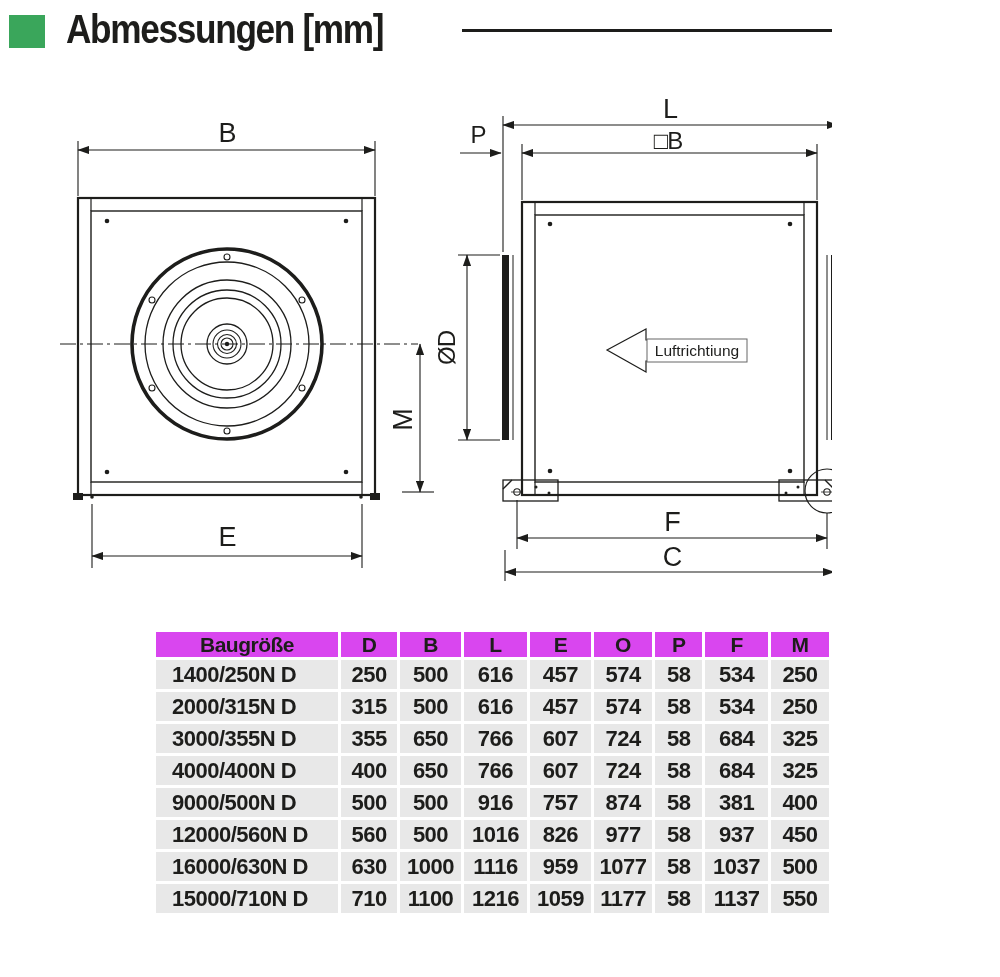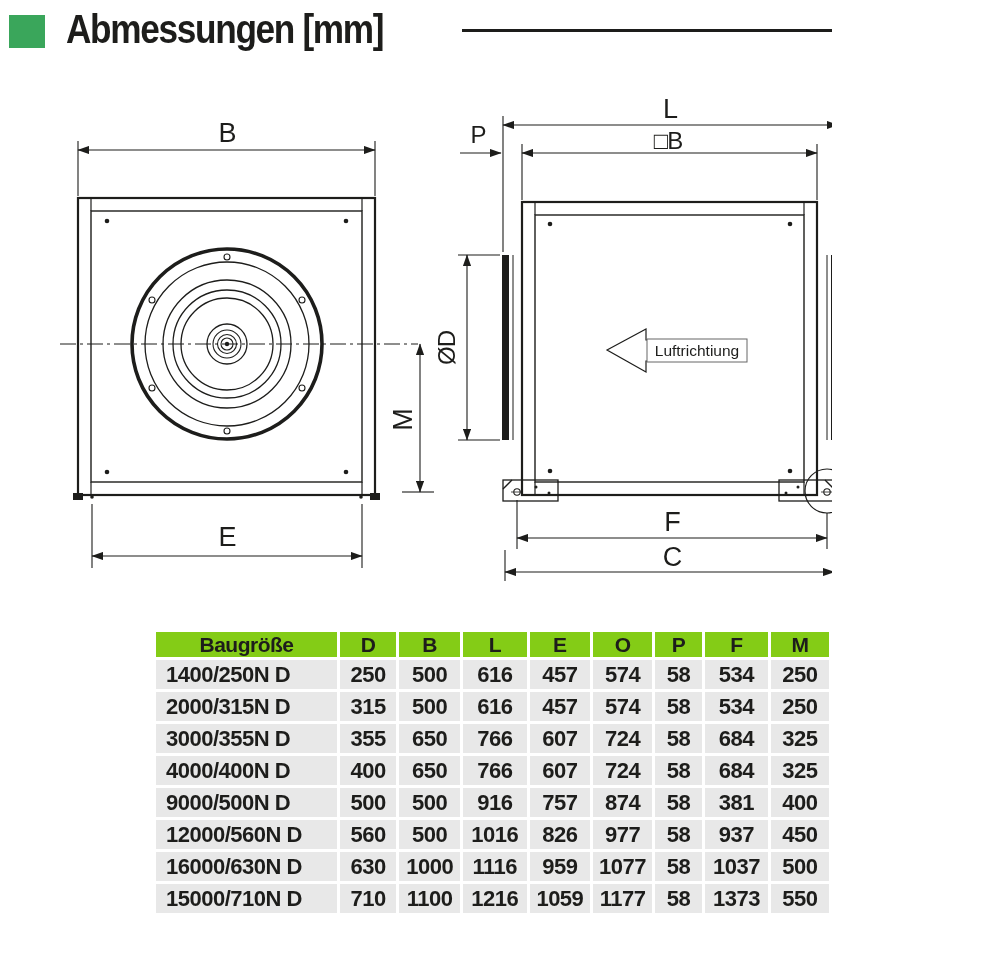--- a/index.html
+++ b/index.html
@@ -14,25 +14,25 @@
   
   #drawings{position:absolute;left:0;top:0;width:1000px;height:625px;}
   #drawings text{font-family:"Liberation Sans",sans-serif;fill:#1d1d1b;stroke:none;}
   .dimtxt{font-size:27px;letter-spacing:-1px;}
   .dimtxt-sm{font-size:24px;letter-spacing:-1px;}
   .dimtxt-xs{font-size:21px;letter-spacing:-1px;}
   .note{font-size:15.5px;}
   .detail{font-size:17px;}
   
   #dimtable{position:absolute;left:153px;top:629px;border-collapse:separate;border-spacing:3px;}
-  #dimtable th{background:#84cc16;height:25px;font-size:21px;font-weight:bold;
+  #dimtable th{background:#d946ef;height:25px;font-size:21px;font-weight:bold;
                letter-spacing:-0.5px;text-align:center;padding:0;color:#1d1d1b;}
   #dimtable td{background:#e8e8e8;height:29px;font-size:22px;font-weight:bold;
                letter-spacing:-0.5px;text-align:center;padding:0;color:#1d1d1b;white-space:nowrap;}
-  #dimtable td.model{text-align:left;padding-left:10px;}
+  #dimtable td.model{text-align:left;padding-left:16px;}
 </style>
 </head>
 <body>
 
 <div id="page">
 
   <div id="accent"></div>
   <div id="title">Abmessungen [mm]</div>
   <div id="titleRule"></div>
 
@@ -288,19 +288,19 @@
       <td>500</td>
     </tr>
     <tr>
       <td class="model">15000/710N D</td>
       <td>710</td>
       <td>1100</td>
       <td>1216</td>
       <td>1059</td>
       <td>1177</td>
       <td>58</td>
-      <td>1373</td>
+      <td>1137</td>
       <td>550</td>
     </tr>
   </tbody>
     </table>
 
 </div>
 
 </body></html>

